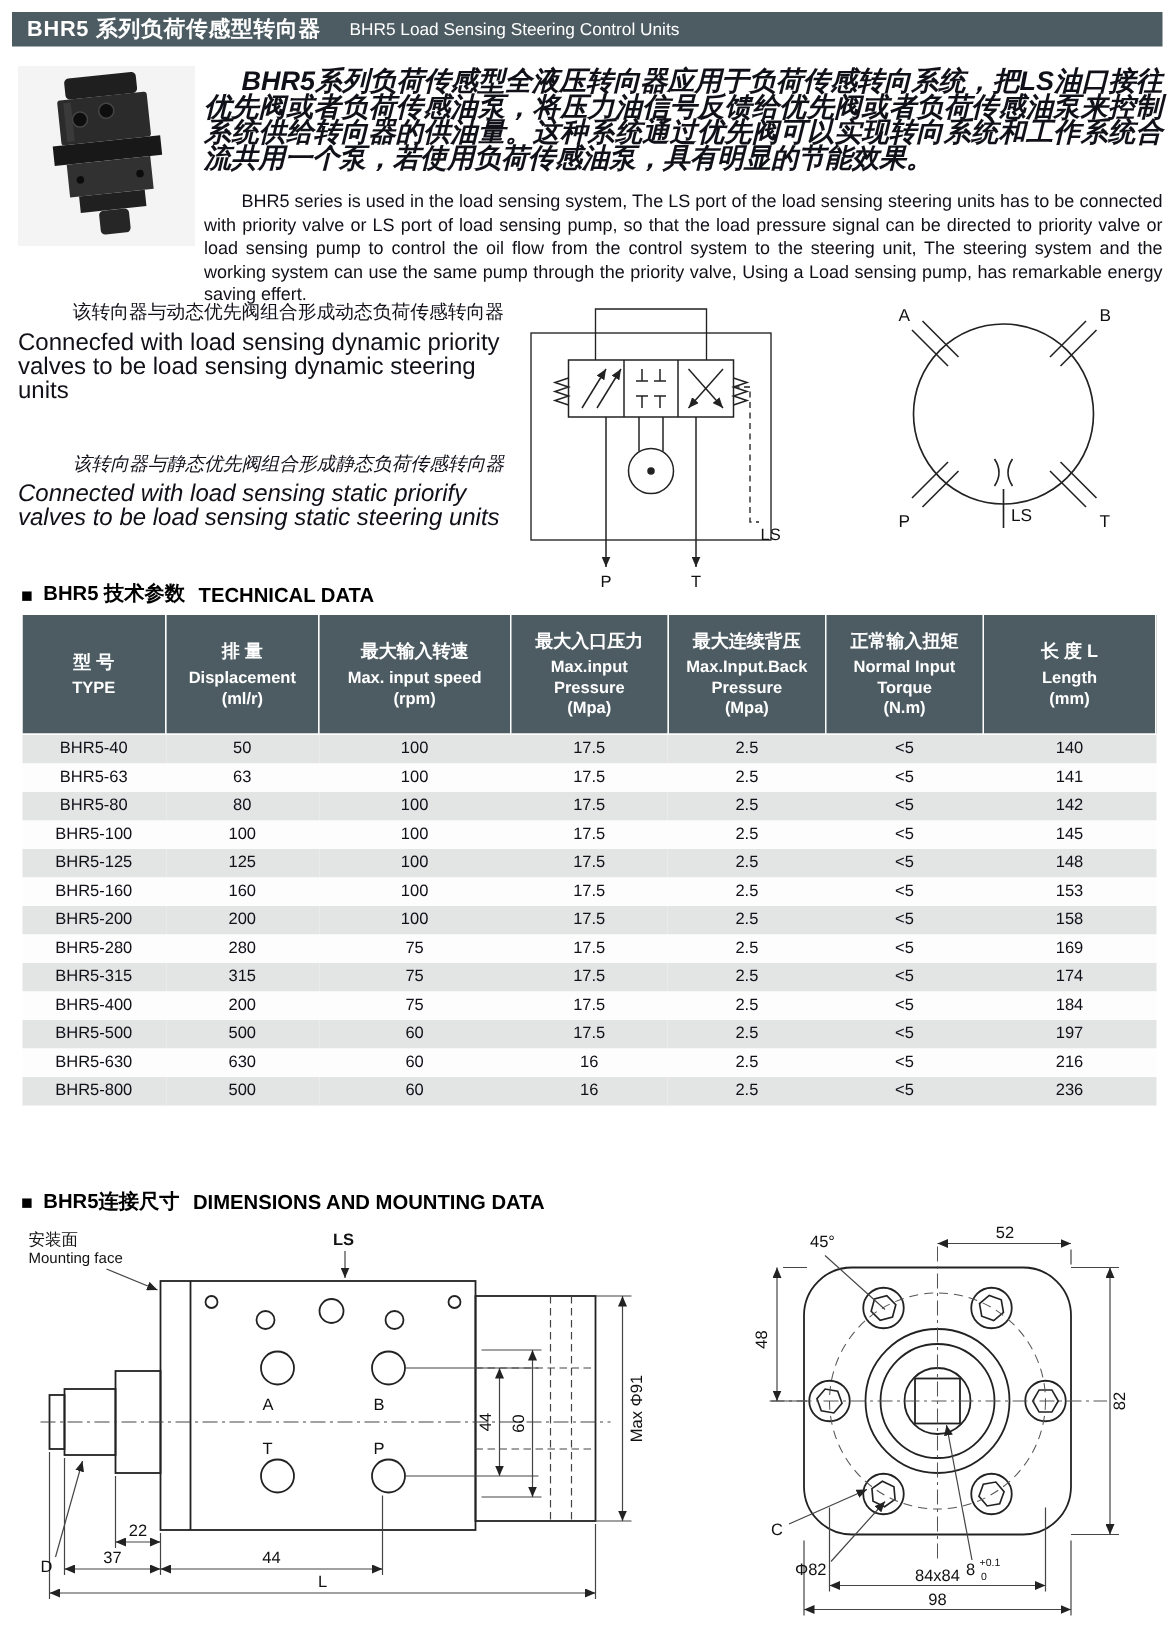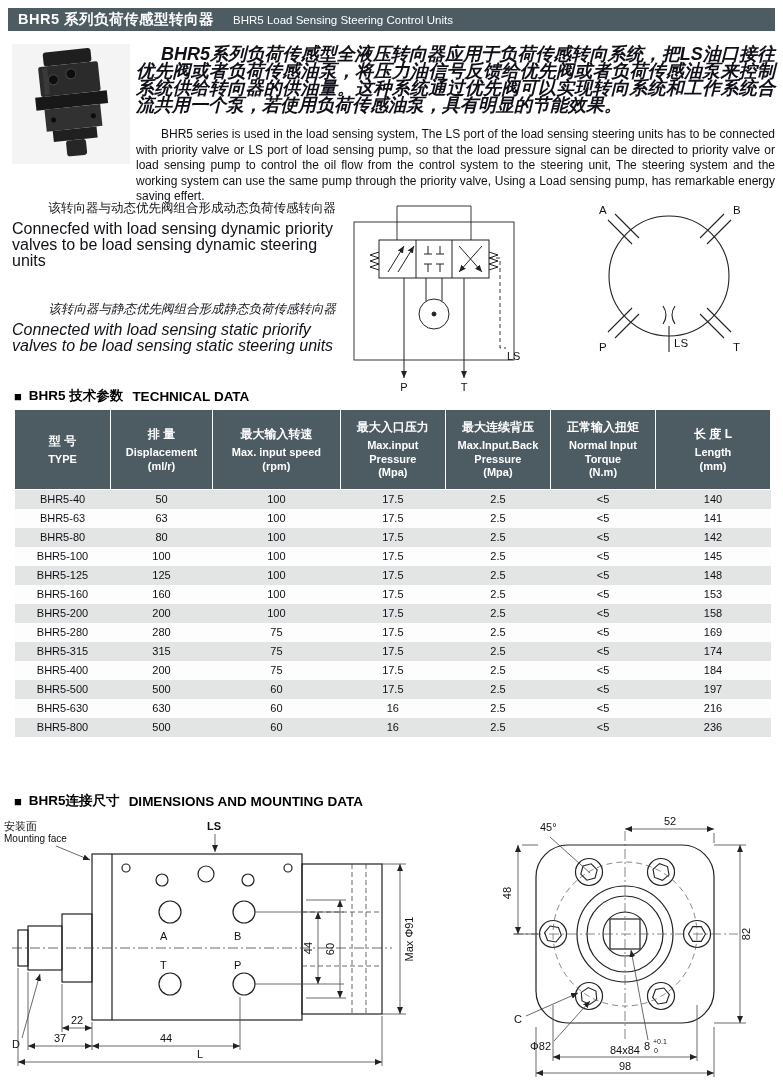--- a/index.html
+++ b/index.html
@@ -45,21 +45,21 @@
   table { width:100%; border-collapse:collapse; table-layout:fixed; }
   thead th { background:#4d5c63; color:#fff; border:1px solid #fff; height:80px;
     vertical-align:middle; text-align:center; padding:2px; }
   thead th .cn { display:block; font-size:12px; font-weight:bold; white-space:pre-line; margin-bottom:3px; }
   thead th .en { display:block; font-size:11px; font-weight:bold; white-space:pre-line; line-height:1.25; }
   tbody td { height:19px; font-size:11px; text-align:center; color:#101018; padding:0 2px; }
   tbody tr:nth-child(odd) { background:#e3e4e4; }
   tbody tr:nth-child(even) { background:#fdfdfd; }
 
   
-  .drawing-left { position:absolute; left:0; top:816px; }
+  .drawing-left { position:absolute; left:15px; top:816px; }
   .drawing-right { position:absolute; left:498px; top:813px; }
 
   svg text { font-family:"Liberation Sans", sans-serif; }
 </style>
 </head>
 <body>
 
 <div class="page">
 
   <div class="header-bar">

